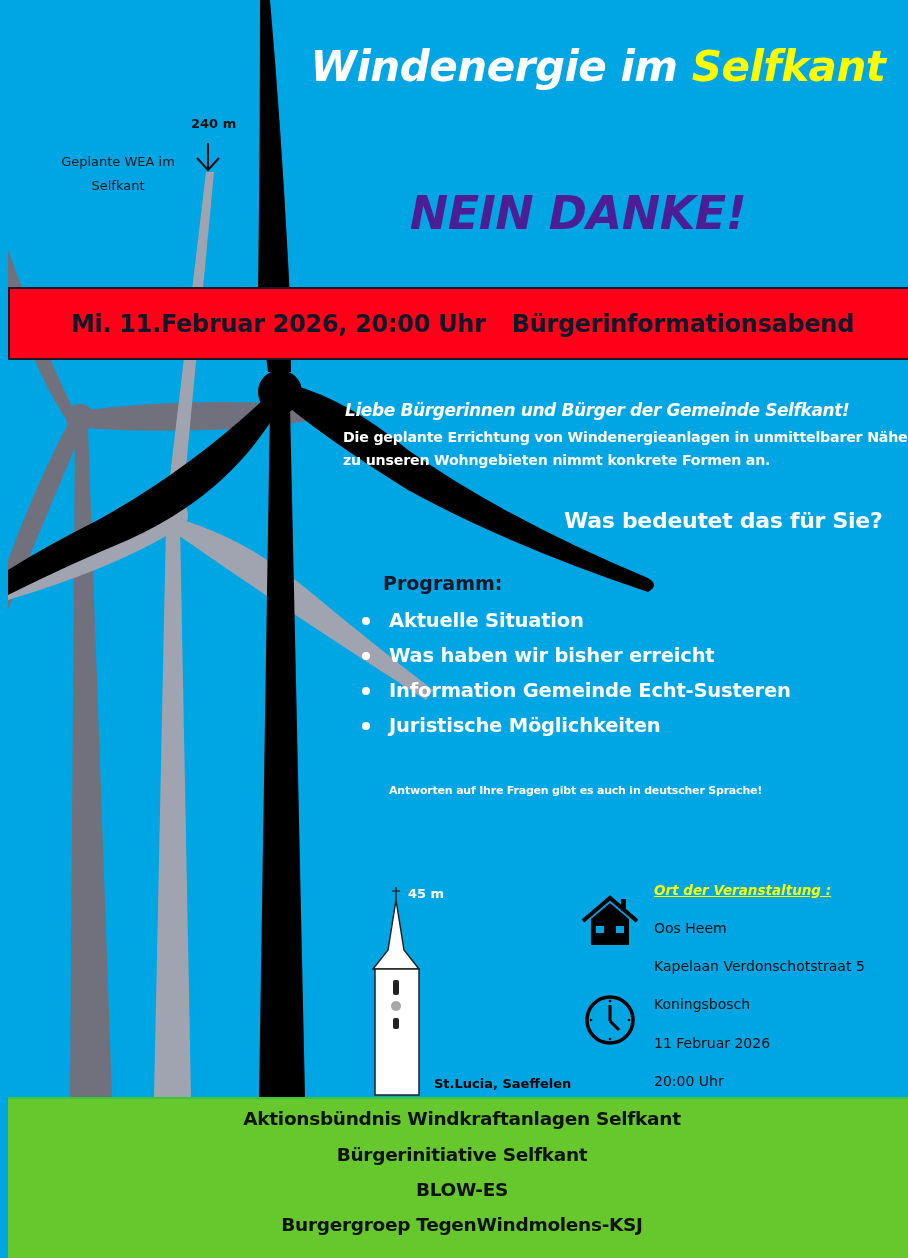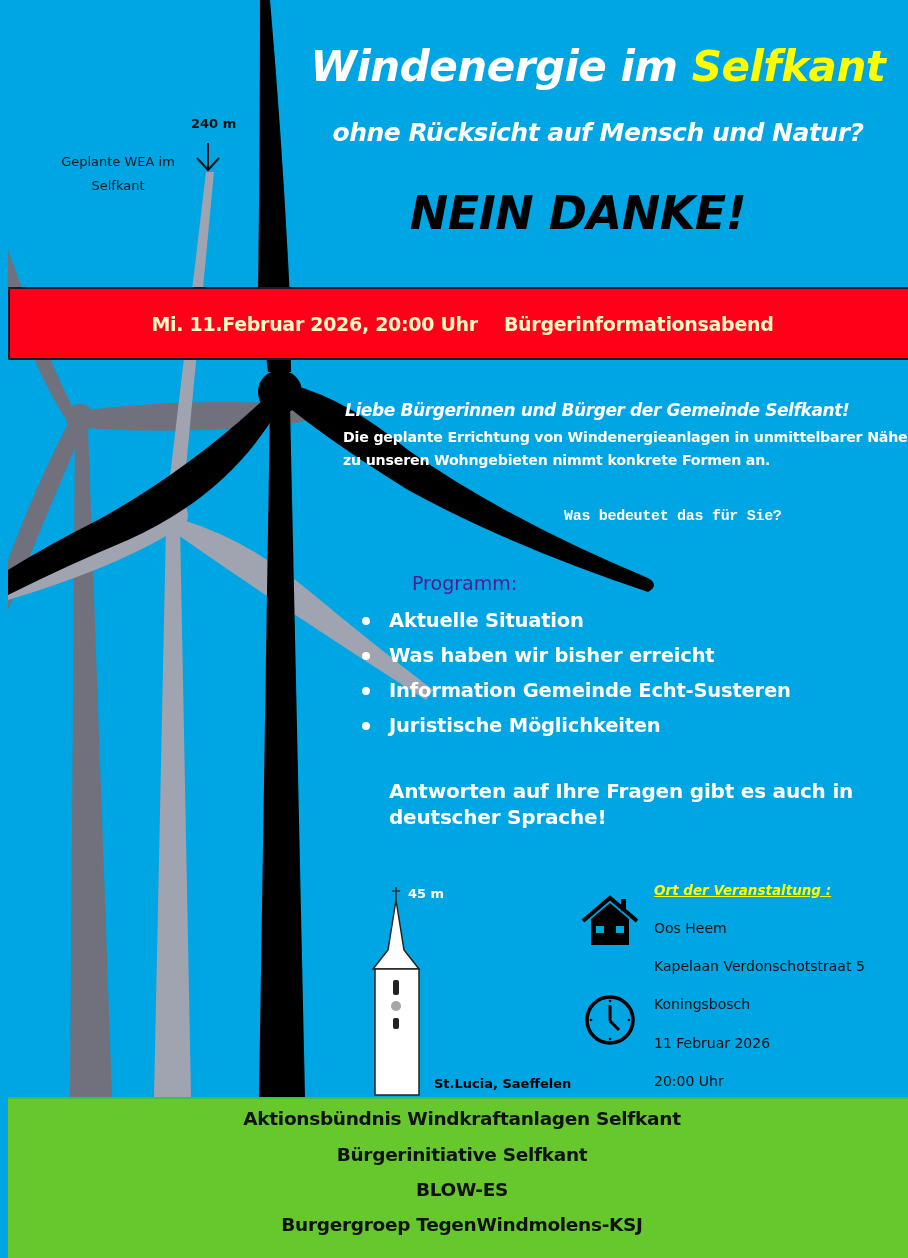--- a/index.html
+++ b/index.html
@@ -3,34 +3,34 @@
 <meta charset="utf-8">
 <style>
   html, body { margin:0; padding:0; }
   body { width:908px; height:1258px; position:relative; overflow:hidden; background:#00a5e3; font-family:"DejaVu Sans","Liberation Sans",sans-serif; }
   .poster { position:absolute; left:8px; top:0; width:908px; height:1212px; background:#00a5e3; }
   svg.art { position:absolute; left:0; top:0; }
   .abs { position:absolute; }
   .title { left:290px; top:42px; width:600px; text-align:center; font-size:42px; font-weight:bold; font-style:italic; color:#fff; letter-spacing:-0.5px; }
   .title .hl { color:#ffff00; }
   .subtitle { left:300px; top:118px; width:580px; text-align:center; font-size:25px; font-weight:bold; font-style:italic; color:#fff; letter-spacing:-0.5px; }
-  .nein { left:340px; top:186px; width:460px; text-align:center; font-size:46px; font-weight:bold; font-style:italic; color:#000000; letter-spacing:-0.5px; }
+  .nein { left:340px; top:186px; width:460px; text-align:center; font-size:46px; font-weight:bold; font-style:italic; color:#4c1d95; letter-spacing:-0.5px; }
   .planned { left:30px; top:150px; width:160px; text-align:center; font-size:13px; line-height:24px; color:#1a1a1a; }
   .h240 { left:183px; top:116px; font-size:13px; font-weight:bold; color:#111; }
   .band { left:0; top:287px; width:905px; height:69px; background:#ff0018; border:2px solid #1a1a2a; display:flex; align-items:center; justify-content:center; }
-  .band span { color:#fef9c3; font-weight:bold; font-size:19px; letter-spacing:-0.3px; }
+  .band span { color:#0f172a; font-weight:bold; font-size:24px; letter-spacing:-0.3px; }
   .band .gap { display:inline-block; width:26px; }
   .greet { left:337px; top:400px; width:570px; font-size:17px; font-weight:bold; font-style:italic; color:#fff; letter-spacing:-0.4px; white-space:nowrap; }
   .intro { left:335px; top:426px; width:566px; font-size:14.2px; font-weight:bold; color:#fff; line-height:22.5px; letter-spacing:-0.2px; }
-  .question { left:556px; top:508px; font-size:15px; font-weight:bold; color:#fff; letter-spacing:-0.3px; white-space:nowrap;font-family:Liberation Mono, monospace; }
-  .prog-title { left:375px; top:572px; font-size:19px; font-weight:normal; color:#4c1d95;margin-left:29px; }
+  .question { left:556px; top:508px; font-size:22px; font-weight:bold; color:#fff; letter-spacing:-0.3px; white-space:nowrap; }
+  .prog-title { left:375px; top:572px; font-size:19px; font-weight:bold; color:#0f172a; }
   .prog-list { left:352px; top:603px; margin:0; padding:0; list-style:none; }
   .prog-list li { position:relative; padding-left:29px; height:35px; line-height:35px; font-size:19.5px; font-weight:bold; color:#fff; white-space:nowrap; letter-spacing:-0.2px; }
   .prog-list li .dot { position:absolute; left:2px; top:14px; width:8px; height:8px; border-radius:50%; background:#fff; }
-  .prog-note { left:381px; top:778px; width:480px; font-size:20px; font-weight:bold; color:#fff; line-height:26px; letter-spacing:-0.2px; }
+  .prog-note { left:381px; top:778px; width:480px; font-size:11px; font-weight:bold; color:#fff; line-height:26px; letter-spacing:-0.2px; }
   .h45 { left:400px; top:886px; font-size:13px; font-weight:bold; color:#fff;text-align:right; }
   .church-label { left:426px; top:1076px; font-size:13px; font-weight:bold; color:#000000; white-space:nowrap; }
   .venue-title { left:646px; top:882px; font-size:13.5px; font-weight:bold; font-style:italic; color:#ffff00; text-decoration:underline; }
   .venue-line { left:646px; font-size:14px; color:#111; white-space:nowrap; }
   .icon-house { left:573px; top:895px; width:58px; height:52px; }
   .icon-clock { left:575px; top:992px; width:54px; height:56px; }
   .footer { left:0; top:1097px; width:908px; height:161px; background:#66c82d; border-top:2px solid #3cc43c; }
   .footer-line { position:absolute; left:0; width:908px; text-align:center; font-size:18.5px; font-weight:bold; color:#111; letter-spacing:-0.3px; }
 </style>
 </head>
@@ -74,21 +74,20 @@
       <rect x="385" y="1018" width="6" height="11" rx="2" fill="#222"></rect>
     </g>
 
     <g stroke="#111" stroke-width="2" fill="none">
       <line x1="200" y1="143" x2="200" y2="170"></line>
       <polyline points="189,158 200,170 211,158"></polyline>
     </g>
   </svg>
 
   <div class="abs title"><span>Windenergie im </span><span class="hl">Selfkant</span></div>
-  <div class="abs subtitle">ohne Rücksicht auf Mensch und Natur?</div>
   <div class="abs nein">NEIN DANKE!</div>
 
   <div class="abs h240">240 m</div>
   <div class="abs planned">
     <div>Geplante WEA im</div>
     <div>Selfkant</div>
   </div>
 
   <div class="abs band">
     <span>Mi. 11.Februar 2026, 20:00 Uhr</span>

